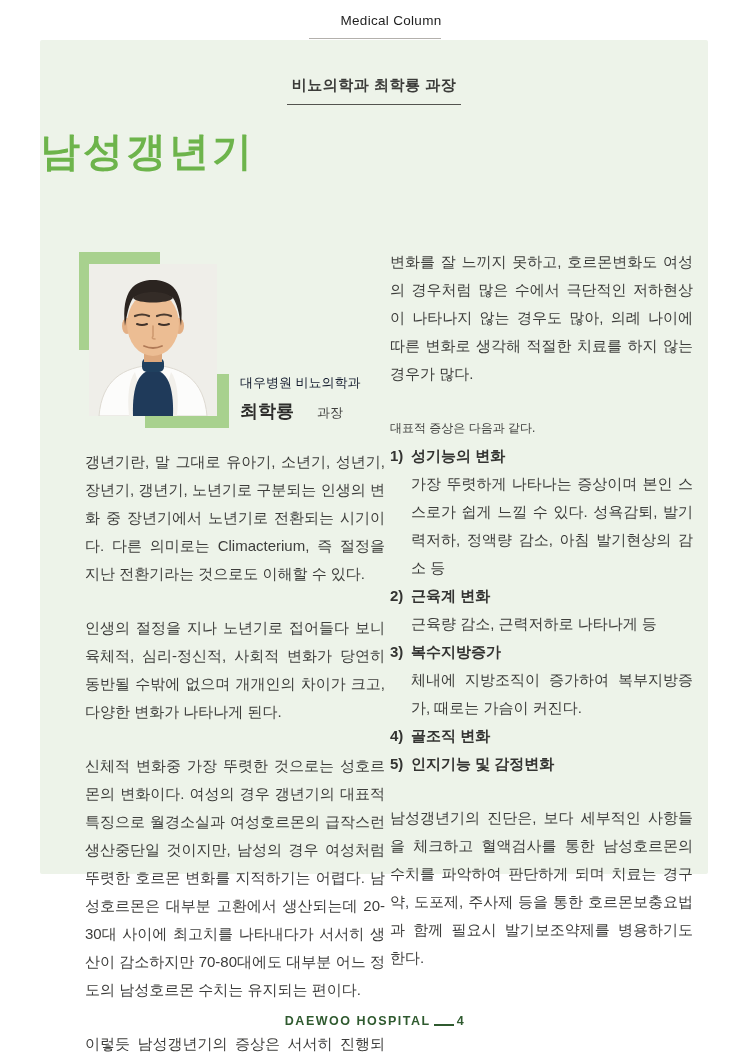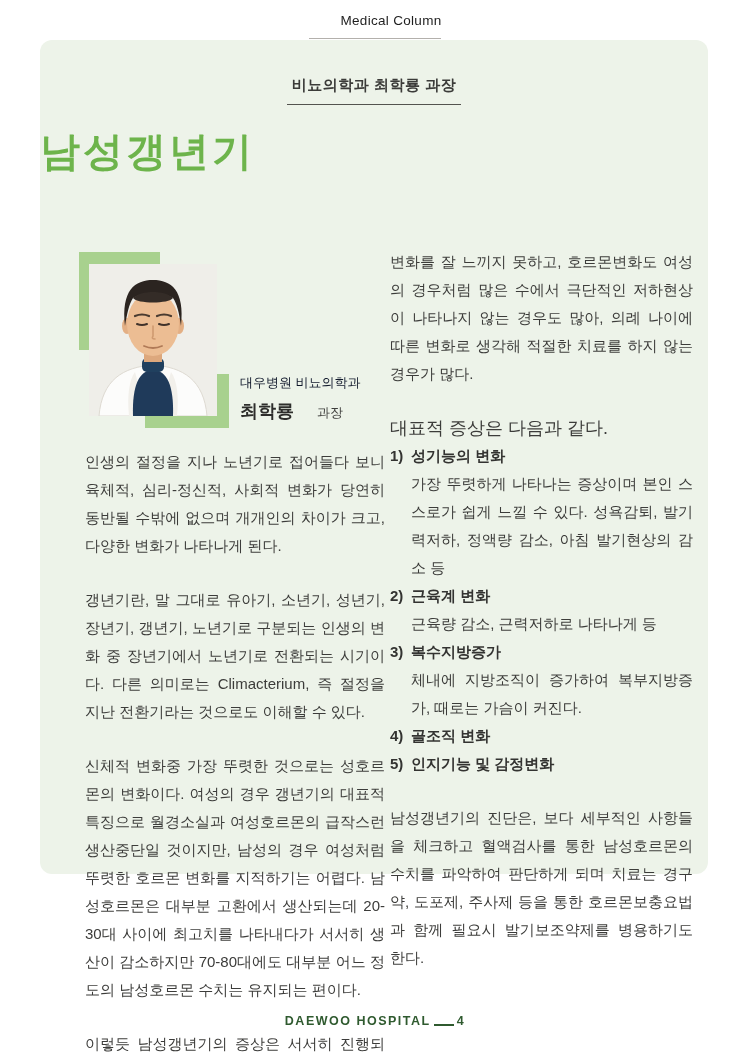--- a/index.html
+++ b/index.html
@@ -18,21 +18,21 @@
     text-align:center; font-size:13.5px; color:#1e1e1e; letter-spacing:.3px;
   }
   .header-rule{
     position:absolute; top:38px; left:50%; transform:translateX(-50%);
     width:132px; border-top:1px solid #b3b0ac;
   }
 
   
   .panel{
     position:absolute; left:40px; top:40px; width:668px; height:834px;
-    background:#edf3e9; border-radius:12px;
+    background:#edf3e9; border-radius:2px;
   }
 
   
   .byline{ position:absolute; top:36px; left:0; width:100%; text-align:center; }
   .byline-inner{
     display:inline-block; font-size:15px; font-weight:700; color:#3b3b39;
     letter-spacing:.5px; padding:0 5px 9px; border-bottom:1.5px solid #53534f;
   }
 
   
@@ -60,21 +60,21 @@
   .caption .name { font-size:18px; font-weight:700; color:#2d2d2b; }
   .caption .pos  { font-size:13px; color:#3d3d3b; margin-left:23px; }
 
   
   .para{
     font-size:15px; line-height:28px; color:#3c3c3a;
     text-align:justify; margin:0 0 26px;
   }
   .para:last-child{ margin-bottom:0; }
 
-  .symptoms-lead{ font-size:18px; line-height:28px; color:#3c3c3a; }
+  .symptoms-lead{ font-size:12px; line-height:28px; color:#3c3c3a; }
   .symptom-head{
     display:flex; font-size:15px; line-height:28px;
     font-weight:700; color:#333331;
   }
   .symptom-num{ width:21px; flex:none; }
   .symptom-body{
     font-size:15px; line-height:28px; color:#3c3c3a;
     padding-left:21px; text-align:justify;
   }
   .closing{ margin-top:26px; }
@@ -140,22 +140,22 @@
         </svg>
       </div>
       <div class="caption">
         <div class="affil">대우병원 비뇨의학과</div>
         <div>
           <span class="name">최학룡</span><span class="pos">과장</span>
         </div>
       </div>
     </div>
 
+    <p class="para">갱년기란, 말 그대로 유아기, 소년기, 성년기, 장년기, 갱년기, 노년기로 구분되는 인생의 변화 중 장년기에서 노년기로 전환되는 시기이다. 다른 의미로는 Climacterium, 즉 절정을 지난 전환기라는 것으로도 이해할 수 있다.</p>
     <p class="para">인생의 절정을 지나 노년기로 접어들다 보니 육체적, 심리-정신적, 사회적 변화가 당연히 동반될 수밖에 없으며 개개인의 차이가 크고, 다양한 변화가 나타나게 된다.</p>
-    <p class="para">갱년기란, 말 그대로 유아기, 소년기, 성년기, 장년기, 갱년기, 노년기로 구분되는 인생의 변화 중 장년기에서 노년기로 전환되는 시기이다. 다른 의미로는 Climacterium, 즉 절정을 지난 전환기라는 것으로도 이해할 수 있다.</p>
     <p class="para">신체적 변화중 가장 뚜렷한 것으로는 성호르몬의 변화이다. 여성의 경우 갱년기의 대표적 특징으로 월경소실과 여성호르몬의 급작스런 생산중단일 것이지만, 남성의 경우 여성처럼 뚜렷한 호르몬 변화를 지적하기는 어렵다. 남성호르몬은 대부분 고환에서 생산되는데 20-30대 사이에 최고치를 나타내다가 서서히 생산이 감소하지만 70-80대에도 대부분 어느 정도의 남성호르몬 수치는 유지되는 편이다.</p>
     <p class="para">이렇듯 남성갱년기의 증상은 서서히 진행되는 편이라</p>
   </div>
 
   <div class="col-right">
     <p class="para">변화를 잘 느끼지 못하고, 호르몬변화도 여성의 경우처럼 많은 수에서 극단적인 저하현상이 나타나지 않는 경우도 많아, 의례 나이에 따른 변화로 생각해 적절한 치료를 하지 않는 경우가 많다.</p>
 
     <div class="symptoms-lead">대표적 증상은 다음과 같다.</div>
 
     <div class="symptom-item">

